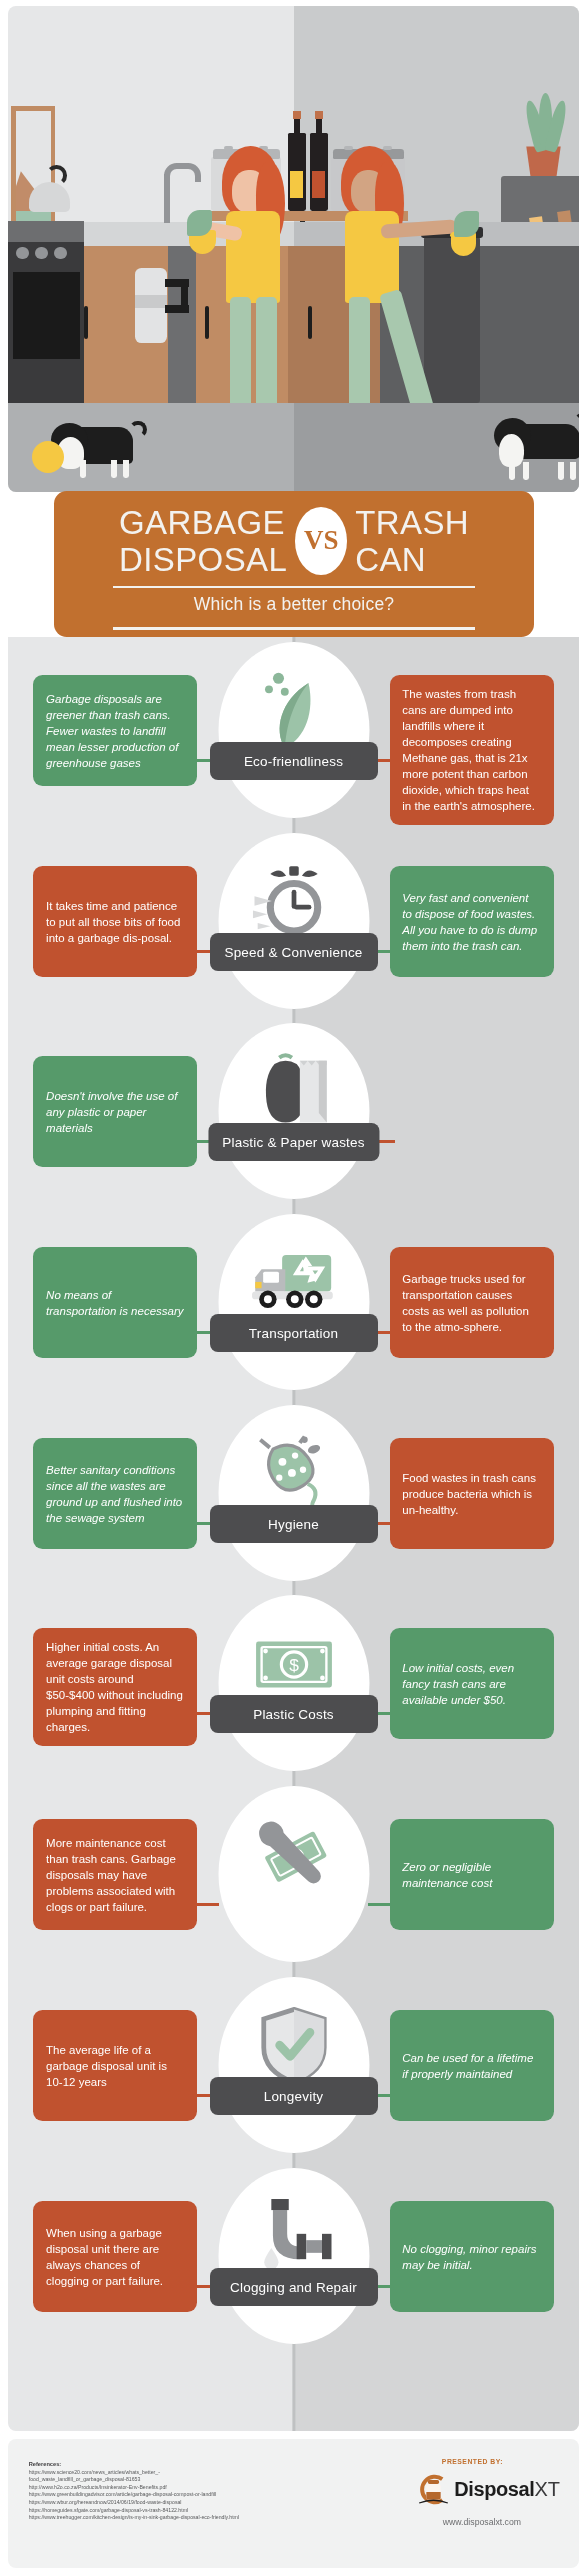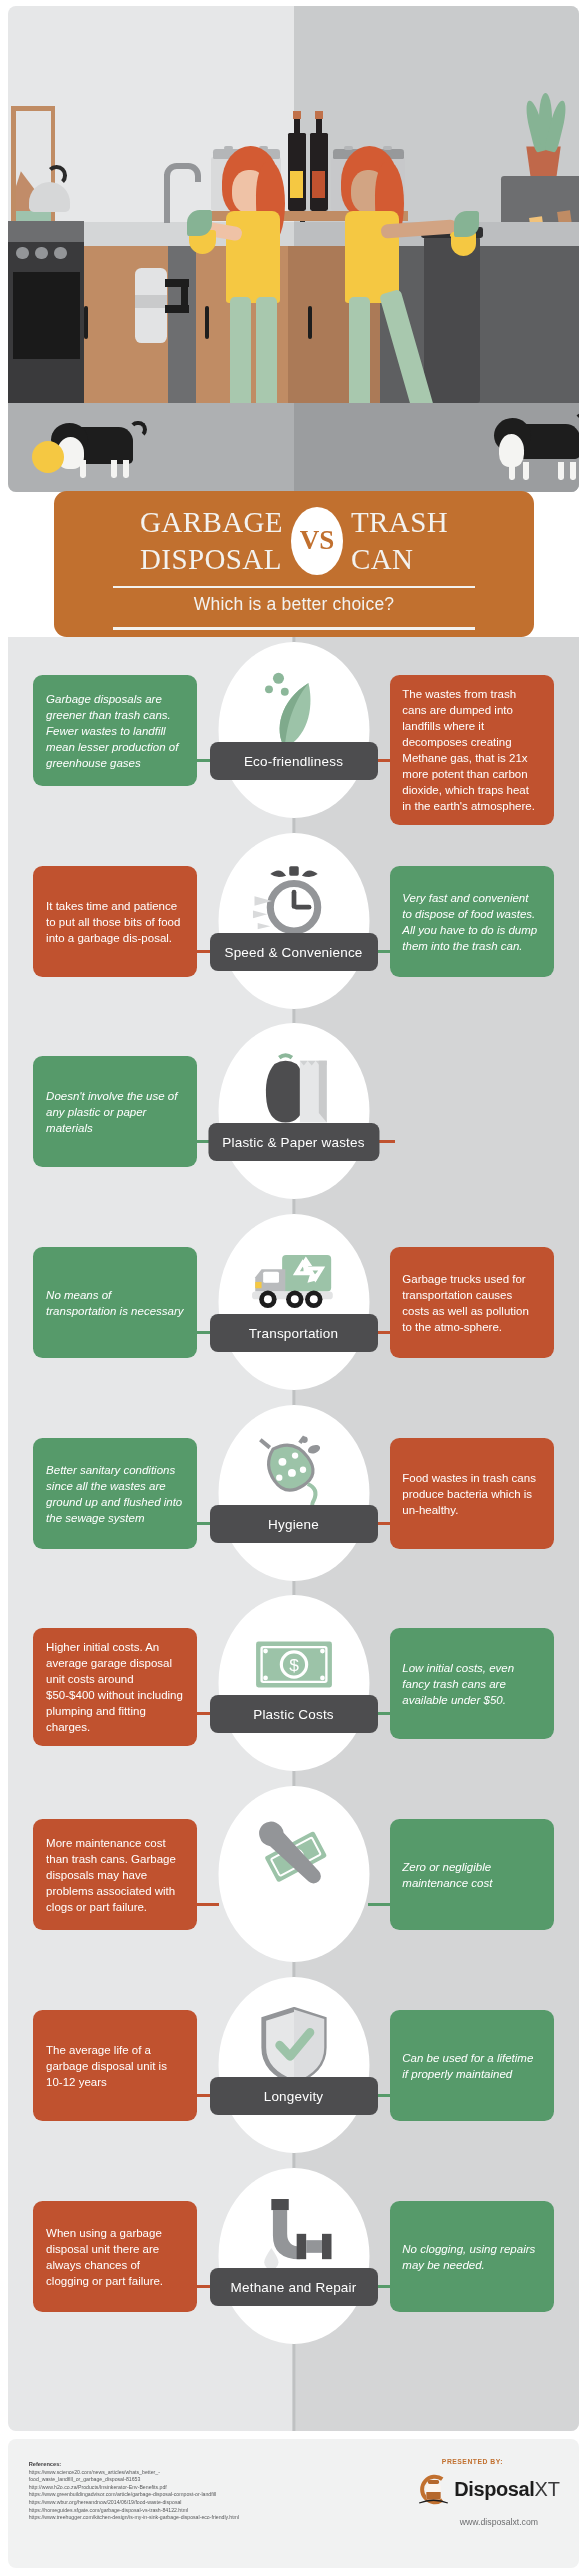--- a/index.html
+++ b/index.html
@@ -148,21 +148,21 @@
     color: #f3f2ef;
     text-align: center;
   }
   .title-row {
     display: flex; align-items: center; justify-content: center;
     padding-top: 12.7px;
     gap: 3.2px;
   }
   .title-words { text-align: left; }
   .title-words .l1, .title-words .l2 {
-    font-size: 29px; line-height: 37px; font-weight: 400; letter-spacing: 0.4px; font-family: Liberation Serif, serif;
+    font-size: 33px; line-height: 37px; font-weight: 400; letter-spacing: 0.4px;
   }
   .title-words.right { text-align: left; }
   .vs-badge {
     width: 52px; height: 68px; border-radius: 50%;
     background: #ffffff; color: #c1702f;
     display: flex; align-items: center; justify-content: center;
     font-size: 27px; font-weight: bold; font-family: "Liberation Serif", serif;
     margin: 0 4.8px;
     flex: 0 0 auto;
   }
@@ -247,21 +247,21 @@
     font-size: 6.8px; font-weight: bold; color: #c1702f; letter-spacing: 0.5px;
   }
   .logo-wrap {
     position: absolute; right: 19px; top: 33px;
     display: flex; align-items: center; gap: 3.2px;
   }
   .logo-mark { width: 35px; height: 35px; position: relative; }
   .logo-text { font-size: 20px; font-weight: bold; color: #1d1d1d; letter-spacing: -0.4px; }
   .logo-text .xt { font-weight: 300; color: #3a3a3c; letter-spacing: 0; }
   .site {
-    position: absolute; right: 41px; top: 78px;
+    position: absolute; right: 58px; top: 78px;
     font-size: 8.7px; color: #6d6e70;
   }
 </style>
 </head>
 <body>
 
 <div id="page">
 
   <div class="hero">
     <div class="hero-half-right"></div>
@@ -634,23 +634,23 @@
       <path d="M26 62 q-9 13 -9 18 a9 9 0 0 0 18 0 q0 -5 -9 -18z" fill="#e6e7e8"></path>
     </svg>
             </span>
     </div>
     <div class="connector left" style="background:#c0522f"></div>
     <div class="connector right" style="background:#569a6a"></div>
     <div class="card left red">
             <span>When using a garbage disposal unit there are always chances of clogging or part failure.</span>
           </div>
     <div class="card right green">
-            <span>No clogging, using repairs may be needed.</span>
-          </div>
-    <div class="pill">Methane and Repair</div>
+            <span>No clogging, minor repairs may be initial.</span>
+          </div>
+    <div class="pill">Clogging and Repair</div>
   </div>
       </div>
   </div>
 
   <div class="footer">
     <div class="refs">
       <div class="refs-title">References:</div>
       <div id="refs-list">
           <div>https://www.science20.com/news_articles/whats_better_-</div>
           <div>food_waste_landfill_or_garbage_disposal-81653</div>

